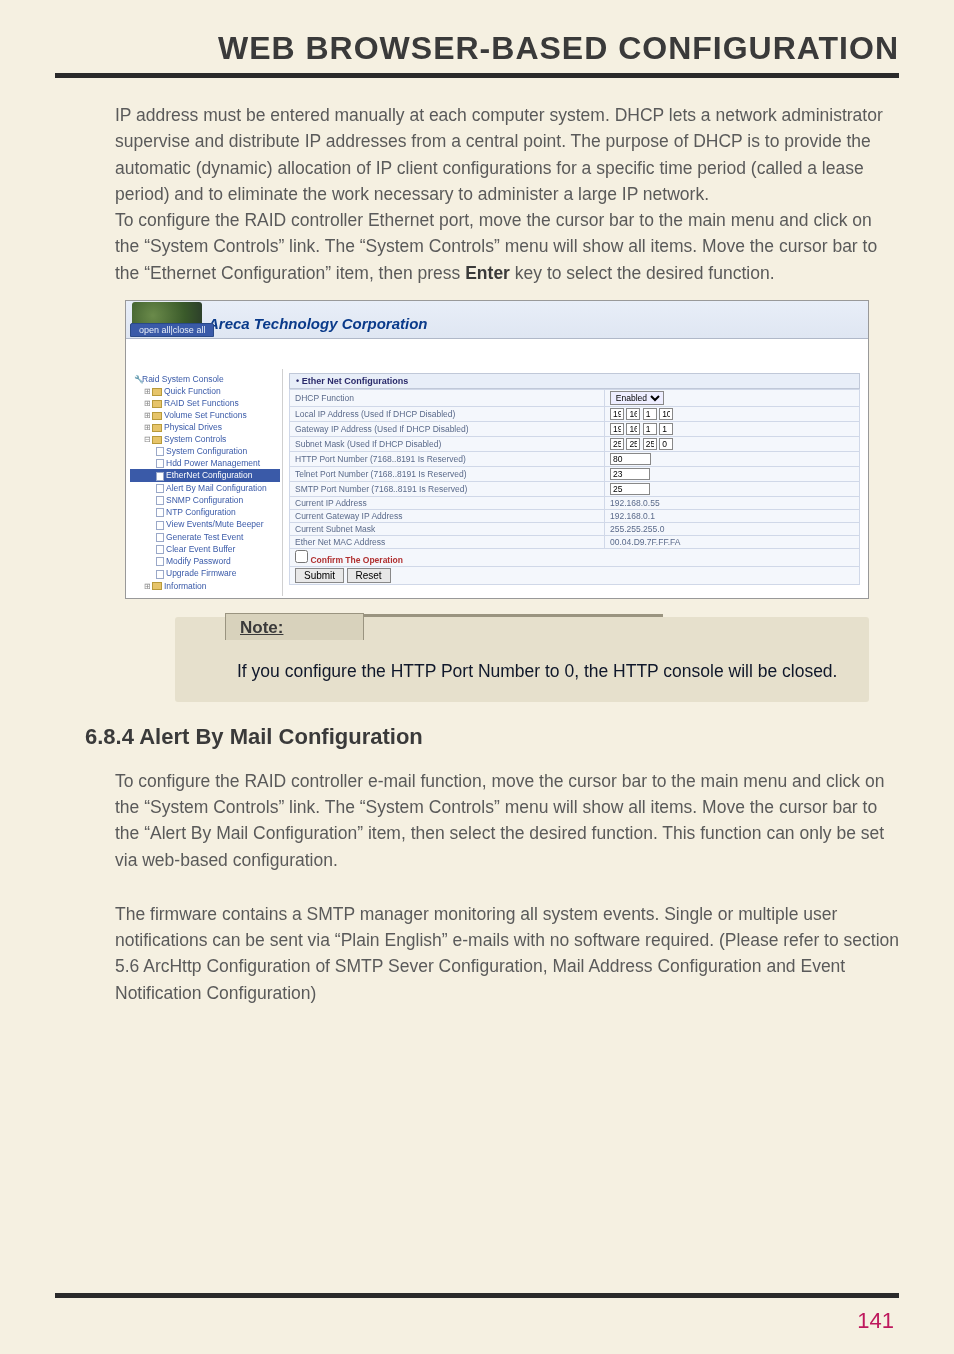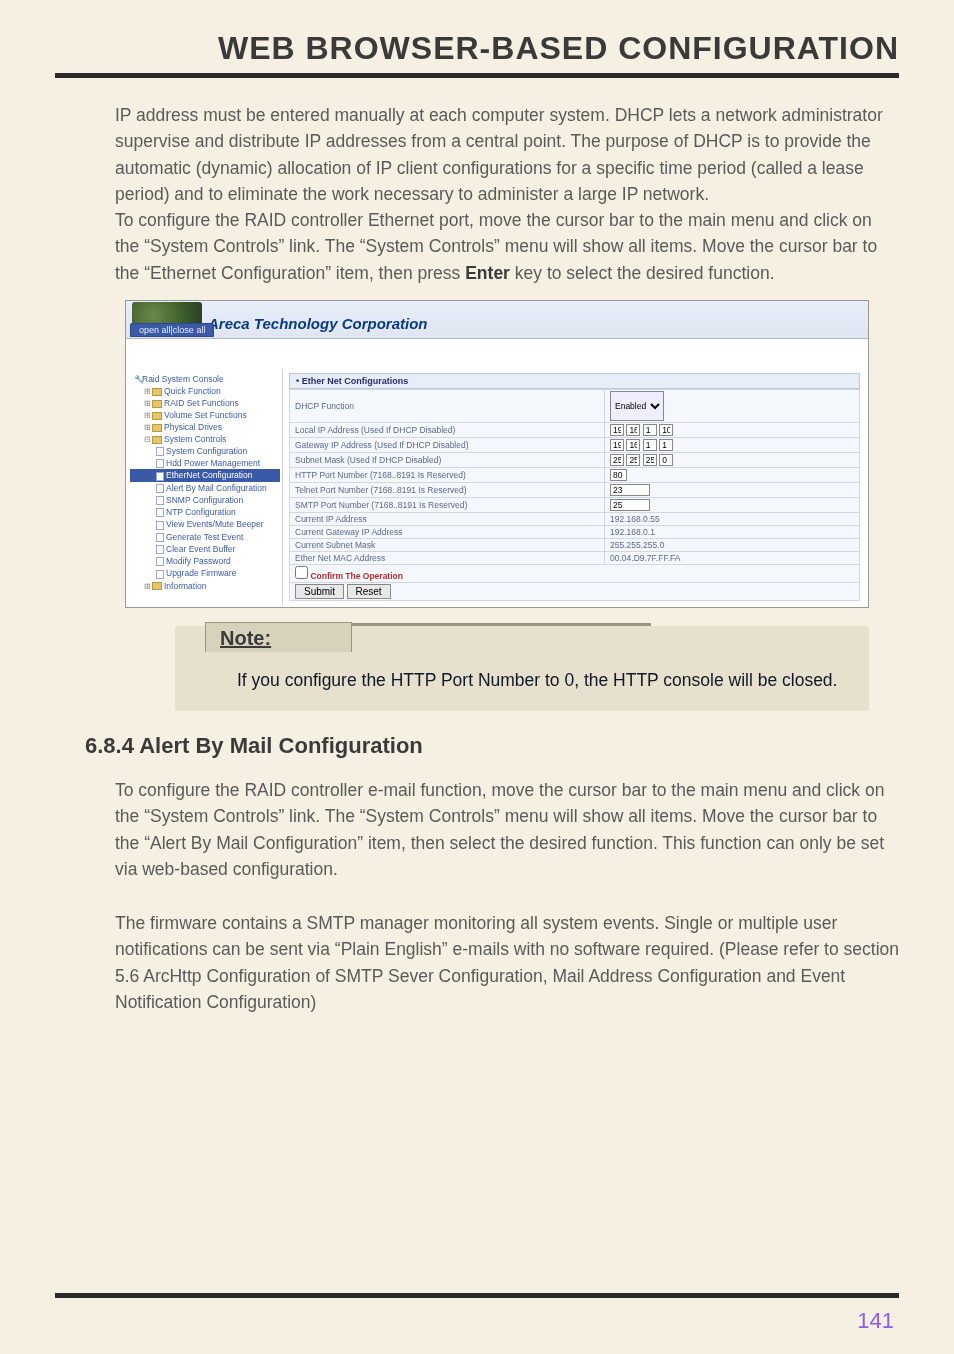--- a/index.html
+++ b/index.html
@@ -108,43 +108,43 @@
     font-size: 8.5px;
     background: #f4f7fc;
     color: #5a6a8a;
   }
   .cfg-table td.v { width: 255px; }
   .mini-input {
     height: 12px; font-size: 8.5px; border: 1px solid #888;
     padding: 0 2px; width: 14px; text-align:left; background:#fff;
   }
   .mini-select {
-    height: 30px; font-size: 8.5px; border: 1px solid #888; background:#eef;
+    height: 14px; font-size: 8.5px; border: 1px solid #888; background:#eef;text-align:right;
   }
   .confirm-row td { color: #b03030; font-weight: bold; }
   .btn-row { padding: 4px 2px; }
   .mini-btn {
     font-size: 10px; padding: 1px 8px;
     background: #e8e8e8; border: 1px solid #888;
   }
   .note-box {
     margin: 14px 30px 22px 120px;
     background: #e6e0cc;
     border-radius: 3px;
     position: relative;
     padding: 0 0 10px 0;
   }
   .note-tab {
     position: absolute;
-    top: -4px; left: 30px;
+    top: -4px; left: 50px;
     background: #d8d2bc;
     border: 1px solid #9a9480;
     border-bottom: none;
     padding: 4px 80px 2px 14px;
-    font-size: 20px;
+    font-size: 17px;
     font-weight: 900;
     text-decoration: underline;
     color: #3a3a3a;
   }
   .note-tab::after {
     content: "";
     position: absolute;
     left: 100%; top: 0;
     width: 300px; height: 3px;
     background: #9a9480;
@@ -166,21 +166,21 @@
     left: 55px; right: 55px;
     bottom: 56px;
     border: none;
     border-top: 5px solid #2a2a2a;
   }
   .page-num {
     position: absolute;
     right: 60px;
     bottom: 20px;
     font-size: 22px;
-    color: #8b5cf6;
+    color: #be185d;
   }
 </style>
 </head>
 <body>
 
 
 
 <div class="page-title">WEB BROWSER-BASED CONFIGURATION</div>
 <hr class="title-rule">
 
@@ -248,21 +248,21 @@
           <td>Subnet Mask (Used If DHCP Disabled)</td>
           <td class="v">
             <input class="mini-input" value="255" style="">
             <input class="mini-input" value="255" style="">
             <input class="mini-input" value="255" style="">
             <input class="mini-input" value="0" style="">
           </td>
         </tr>
         <tr>
           <td>HTTP Port Number (7168..8191 Is Reserved)</td>
-          <td class="v"><input class="mini-input" style="width: 17px;" value="80"></td>
+          <td class="v"><input class="mini-input" style="width: 41px;" value="80"></td>
         </tr>
         <tr>
           <td>Telnet Port Number (7168..8191 Is Reserved)</td>
           <td class="v"><input class="mini-input" style="width: 40px;" value="23"></td>
         </tr>
         <tr>
           <td>SMTP Port Number (7168..8191 Is Reserved)</td>
           <td class="v"><input class="mini-input" style="width: 40px;" value="25"></td>
         </tr>
         <tr>

